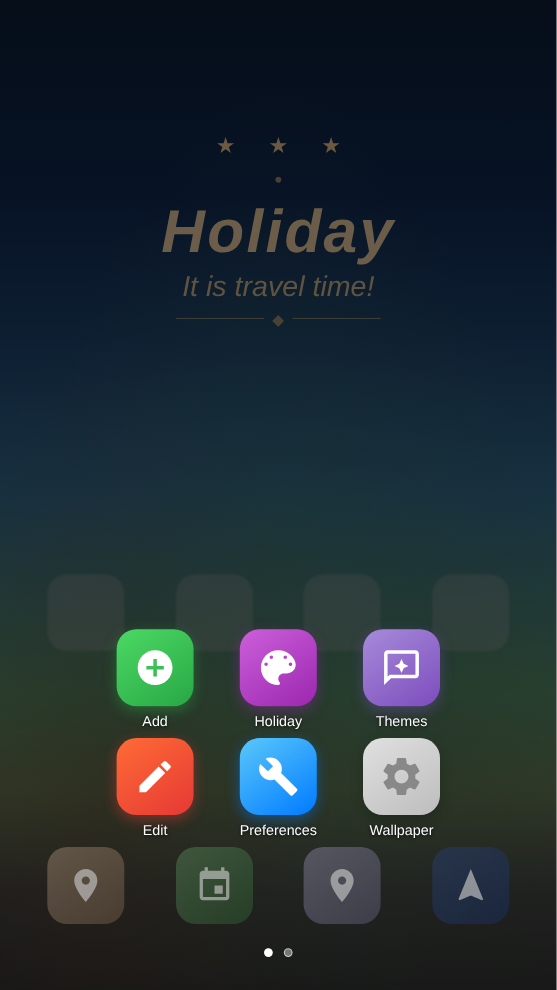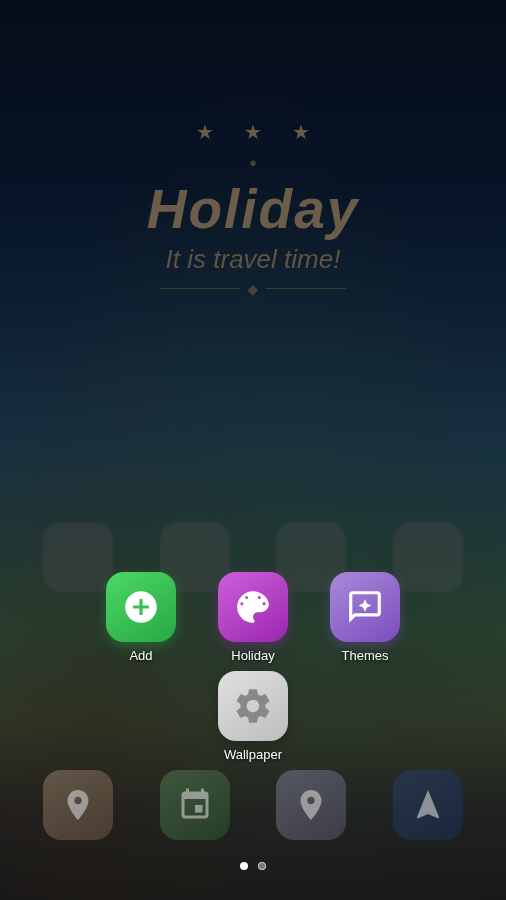--- a/index.html
+++ b/index.html
@@ -342,21 +342,37 @@
           <path d="M20 2H4c-1.1 0-2 .9-2 2v18l4-4h14c1.1 0 2-.9 2-2V4c0-1.1-.9-2-2-2zm0 14H5.17L4 17.17V4h16v12zM12 7l1.25 2.75L16 11l-2.75 1.25L12 15l-1.25-2.75L8 11l2.75-1.25z"></path>
         </svg>
       </div>
       <span class="app-label">Themes</span>
     </div>
 
   </div>
 
   <div class="app-row">
 
-
+    <div class="app-item">
+      <div class="app-icon icon-edit">
+        <svg class="icon-svg" viewBox="0 0 24 24">
+          <path d="M3 17.25V21h3.75L17.81 9.94l-3.75-3.75L3 17.25zM20.71 7.04c.39-.39.39-1.02 0-1.41l-2.34-2.34c-.39-.39-1.02-.39-1.41 0l-1.83 1.83 3.75 3.75 1.83-1.83z"></path>
+        </svg>
+      </div>
+      <span class="app-label">Edit</span>
+    </div>
+
+    <div class="app-item">
+      <div class="app-icon icon-preferences">
+        <svg class="icon-svg" viewBox="0 0 24 24">
+          <path d="M22.7 19l-9.1-9.1c.9-2.3.4-5-1.5-6.9-2-2-5-2.4-7.4-1.3L9 6 6 9 1.6 4.7C.4 7.1.9 10.1 2.9 12.1c1.9 1.9 4.6 2.4 6.9 1.5l9.1 9.1c.4.4 1 .4 1.4 0l2.3-2.3c.5-.4.5-1.1.1-1.4z"></path>
+        </svg>
+      </div>
+      <span class="app-label">Preferences</span>
+    </div>
 
     <div class="app-item">
       <div class="app-icon icon-settings">
         <svg class="icon-svg settings-gear" viewBox="0 0 24 24">
           <path fill="#888" d="M19.14,12.94c0.04-0.3,0.06-0.61,0.06-0.94c0-0.32-0.02-0.64-0.07-0.94l2.03-1.58c0.18-0.14,0.23-0.41,0.12-0.61 l-1.92-3.32c-0.12-0.22-0.37-0.29-0.59-0.22l-2.39,0.96c-0.5-0.38-1.03-0.7-1.62-0.94L14.4,2.81c-0.04-0.24-0.24-0.41-0.48-0.41 h-3.84c-0.24,0-0.43,0.17-0.47,0.41L9.25,5.35C8.66,5.59,8.12,5.92,7.63,6.29L5.24,5.33c-0.22-0.08-0.47,0-0.59,0.22L2.74,8.87 C2.62,9.08,2.66,9.34,2.86,9.48l2.03,1.58C4.84,11.36,4.8,11.69,4.8,12s0.02,0.64,0.07,0.94l-2.03,1.58 c-0.18,0.14-0.23,0.41-0.12,0.61l1.92,3.32c0.12,0.22,0.37,0.29,0.59,0.22l2.39-0.96c0.5,0.38,1.03,0.7,1.62,0.94l0.36,2.54 c0.05,0.24,0.24,0.41,0.48,0.41h3.84c0.24,0,0.44-0.17,0.47-0.41l0.36-2.54c0.59-0.24,1.13-0.56,1.62-0.94l2.39,0.96 c0.22,0.08,0.47,0,0.59-0.22l1.92-3.32c0.12-0.22,0.07-0.47-0.12-0.61L19.14,12.94z M12,15.6c-1.98,0-3.6-1.62-3.6-3.6 s1.62-3.6,3.6-3.6s3.6,1.62,3.6,3.6S13.98,15.6,12,15.6z"></path>
         </svg>
       </div>
       <span class="app-label">Wallpaper</span>
     </div>
 

